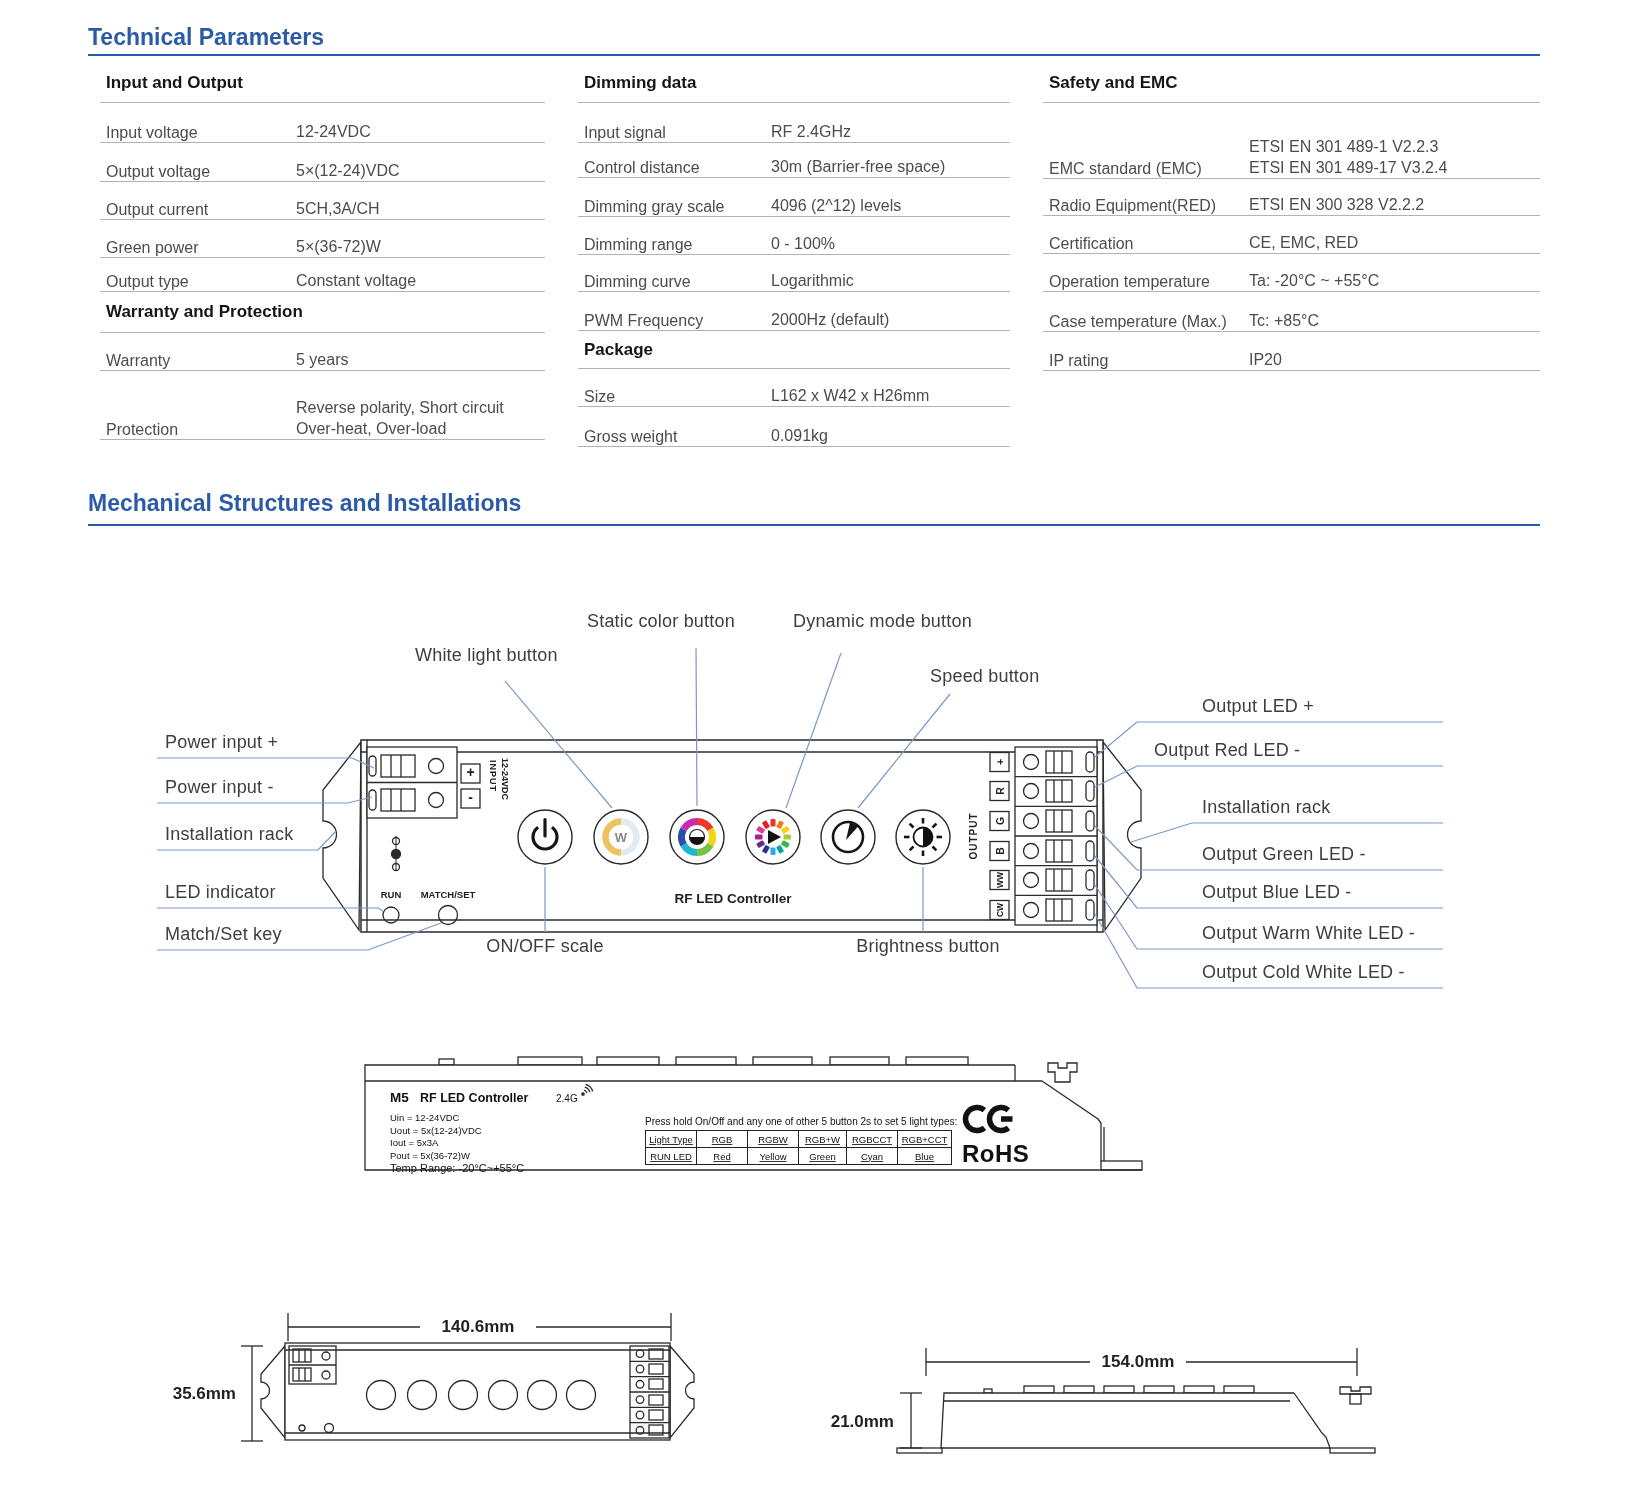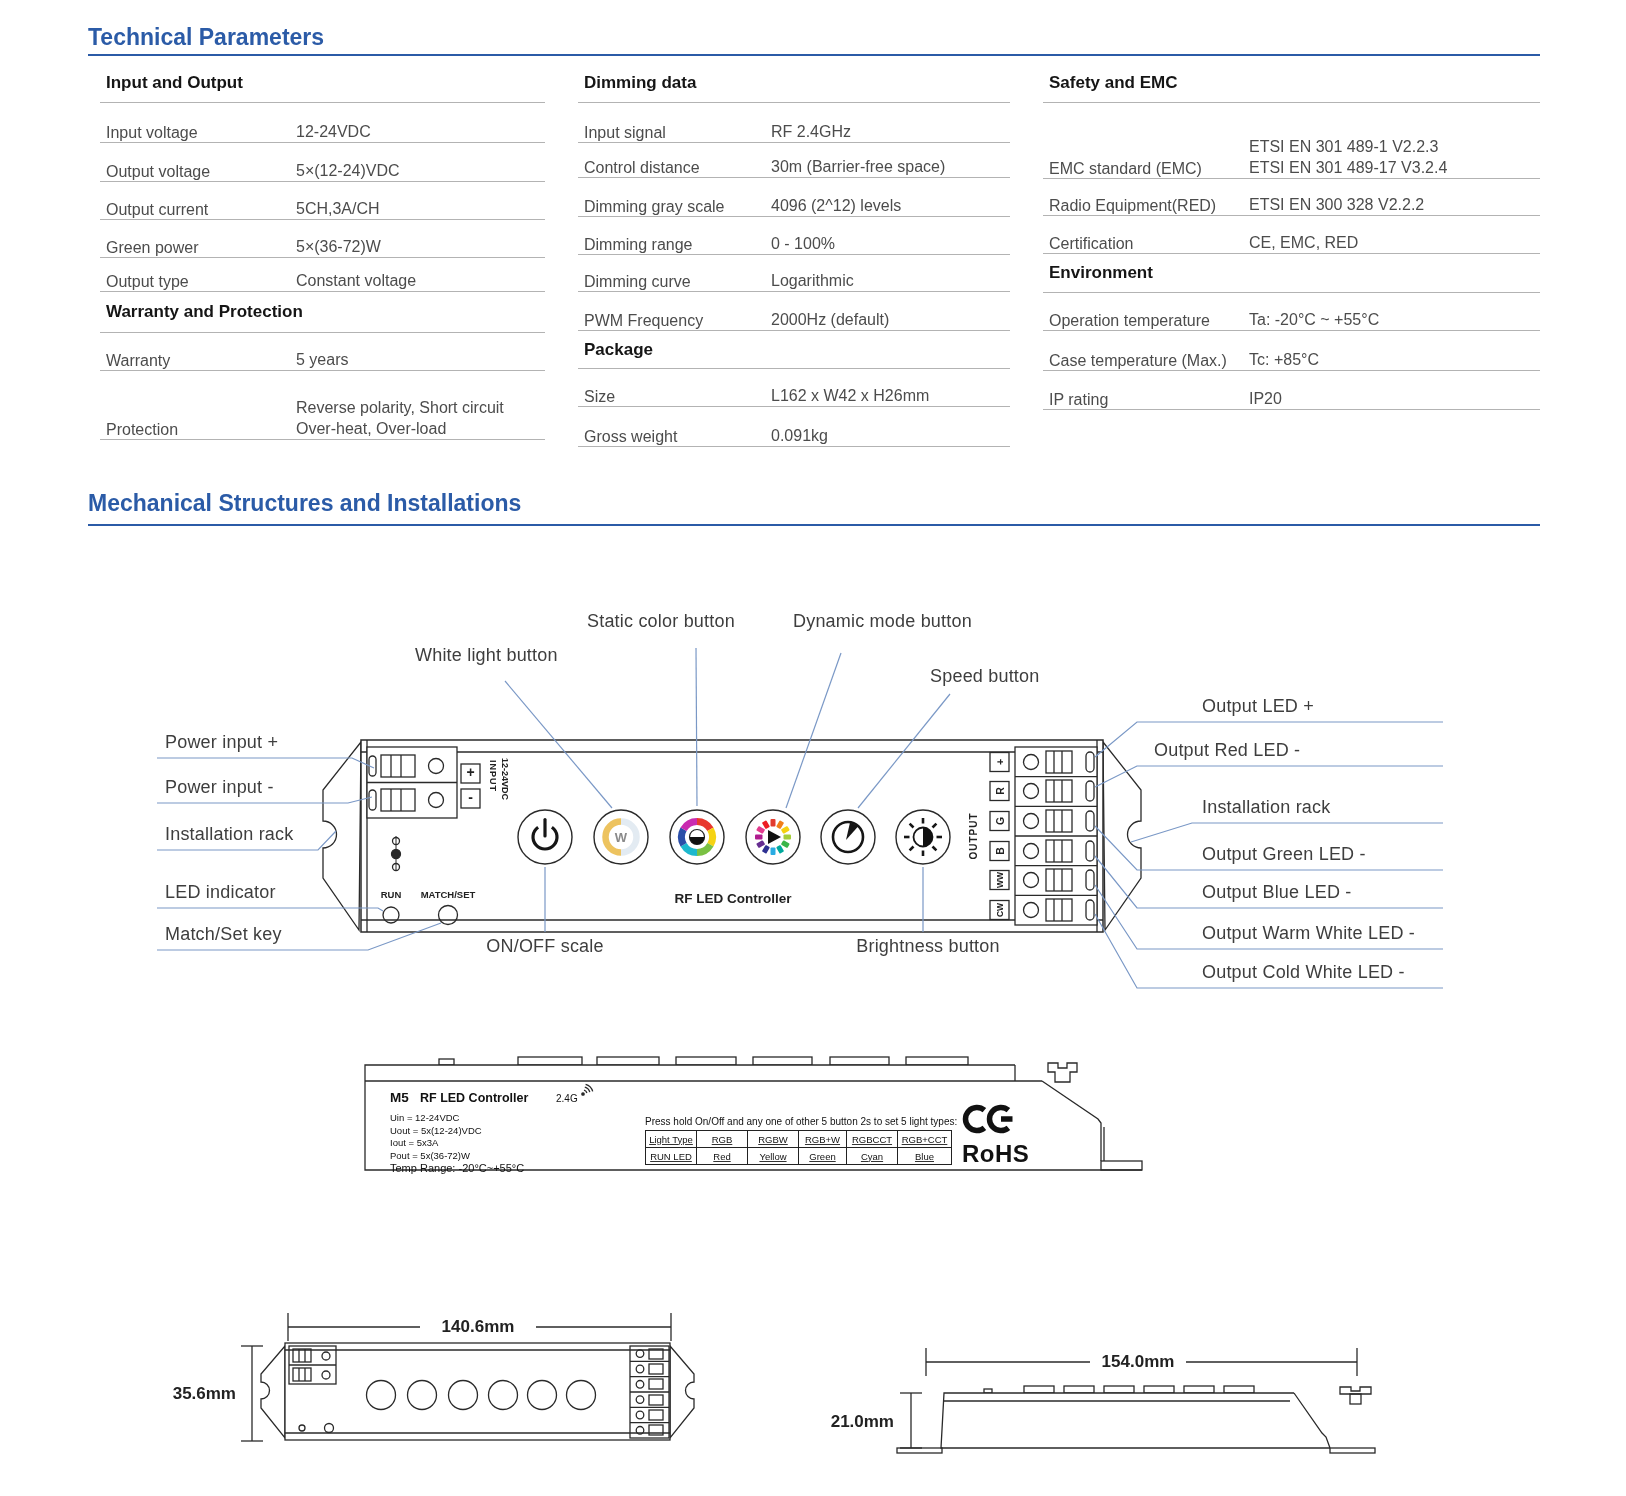--- a/index.html
+++ b/index.html
@@ -111,21 +111,20 @@
 ETSI EN 301 489-17 V3.2.4</div>
       </div>
     <div class="t-row" style="height:36px">
         <div class="t-label" style="width:200px">Radio Equipment(RED)</div>
         <div class="t-value">ETSI EN 300 328 V2.2.2</div>
       </div>
     <div class="t-row" style="height:37px">
         <div class="t-label" style="width:200px">Certification</div>
         <div class="t-value">CE, EMC, RED</div>
       </div>
-    <div class="g-header" style="height:38px">Environment</div>
     <div class="t-row" style="height:37px">
         <div class="t-label" style="width:200px">Operation temperature</div>
         <div class="t-value">Ta: -20°C ~ +55°C</div>
       </div>
     <div class="t-row" style="height:39px">
         <div class="t-label" style="width:200px">Case temperature (Max.)</div>
         <div class="t-value">Tc: +85°C</div>
       </div>
     <div class="t-row" style="height:38px">
         <div class="t-label" style="width:200px">IP rating</div>

